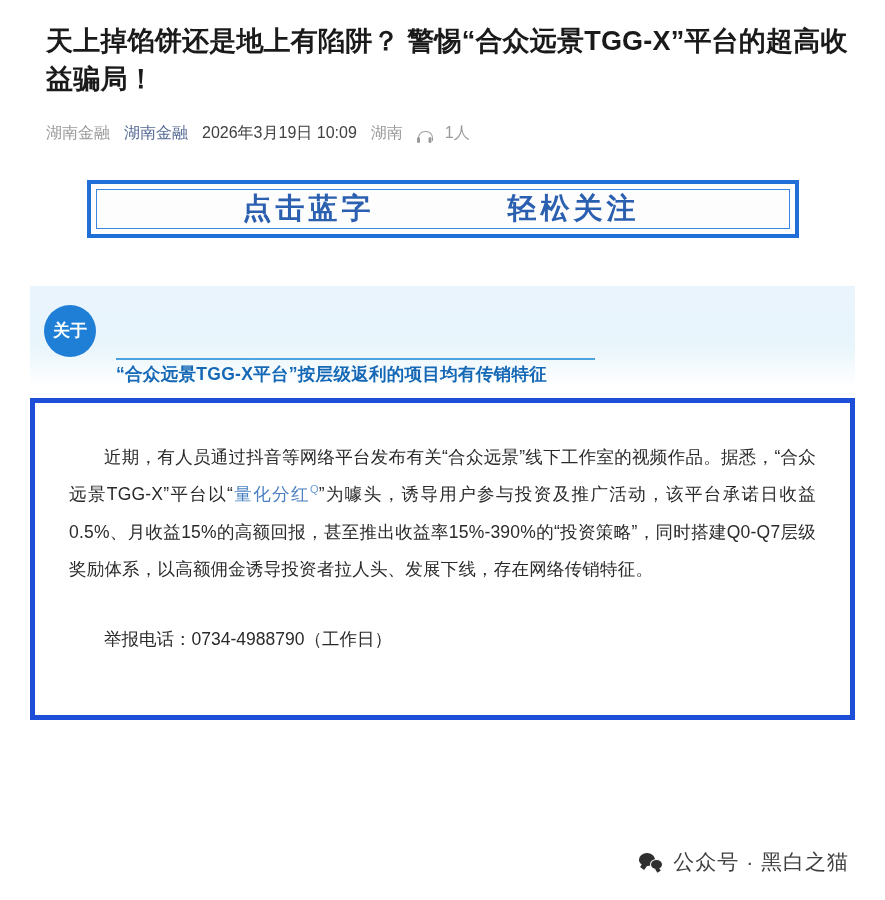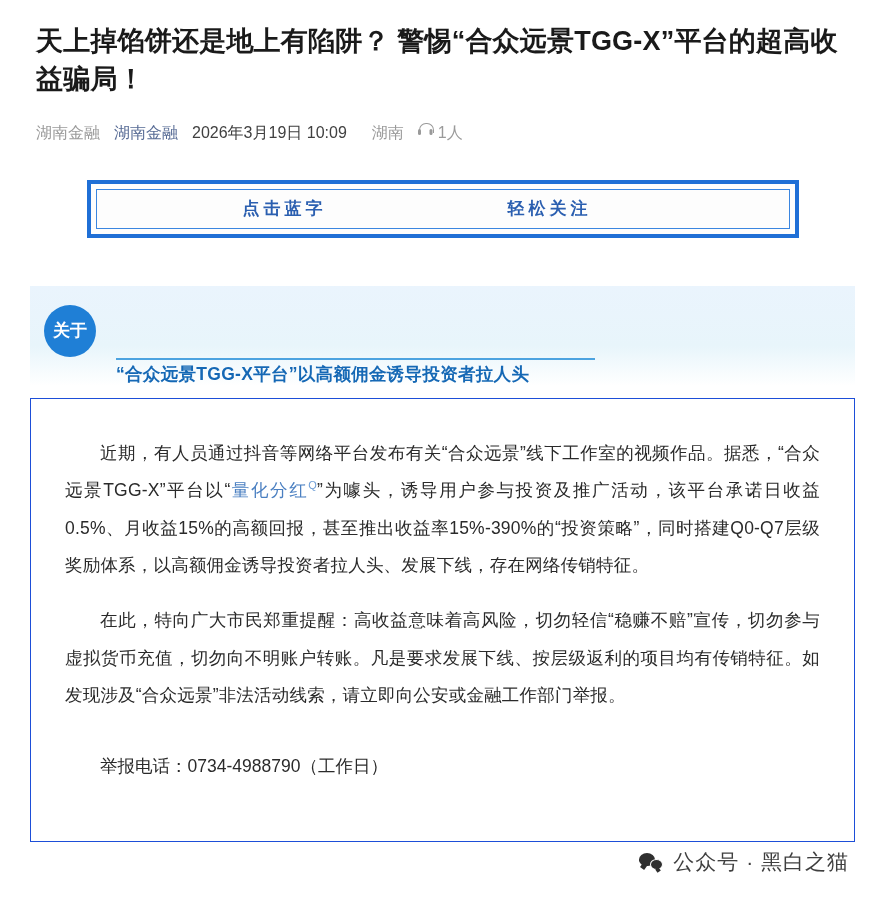--- a/index.html
+++ b/index.html
@@ -11,46 +11,46 @@
     font-family: "Liberation Sans", sans-serif;
   }
   .page {
     width: 885px;
     min-height: 900px;
     background: #ffffff;
     position: relative;
     overflow: hidden;
   }
   .article-header {
-    padding: 22px 30px 0 36px;
+    padding: 22px 30px 0 46px;
   }
   .article-title {
     font-size: 27px;
     line-height: 1.42;
     font-weight: bold;
     color: #1a1a1a;
     letter-spacing: 0.2px;
     margin: 0;
   }
   .meta-row {
     margin-top: 24px;
     display: flex;
     align-items: center;
     gap: 14px;
     font-size: 16px;
     color: #9a9a9a;
   }
   .meta-account { color: #9a9a9a; }
   .meta-link { color: #576b95; }
   .meta-date { color: #404040; }
-  .meta-loc { color: #9a9a9a; margin-left: 11px; }
+  .meta-loc { color: #9a9a9a; }
   .meta-listen {
     display: inline-flex;
-    align-items: flex-start;
-    gap: 5px;
+    align-items: flex-end;
+    gap: 13px;
     color: #9a9a9a;
   }
   .headphone-icon {
     display: inline-block;
     width: 15px;
     height: 13px;
     position: relative;
   }
   .headphone-icon::before {
     content: "";
@@ -90,21 +90,21 @@
     position: absolute;
     left: 5px; right: 5px; top: 5px; bottom: 5px;
     border: 1px solid #3b86e0;
     display: flex;
     align-items: center;
   }
   .banner-text {
     position: absolute;
     font-family: "Liberation Serif", serif;
     font-weight: bold;
-    font-size: 17px;
+    font-size: 29px;
     color: #2b5fb0;
     letter-spacing: 4px;
     white-space: nowrap;
   }
   .banner-left { left: 152px; }
   .banner-right { left: 417px; }
 
   
   .notice {
     margin-top: 48px;
@@ -143,21 +143,21 @@
     left: 86px;
     right: 260px;
     bottom: 26px;
     height: 2px;
     background: #4da3e0;
   }
 
   
   .body-card {
     margin-top: 12px;
-    border: 1px solid #1d4ed8;
+    border: 5px solid #1d4ed8;
     background: #ffffff;
     padding: 36px 34px 40px 34px;
   }
   .para {
     font-size: 17.5px;
     line-height: 2.14;
     color: #2a2a2a;
     text-align: justify;
     margin: 0 0 18px 0;
     text-indent: 2em;
@@ -254,28 +254,27 @@
   <div class="content">
 
     <div class="banner">
       <div class="banner-inner"></div>
       <span class="banner-text banner-left">点击蓝字</span>
       <span class="banner-text banner-right">轻松关注</span>
     </div>
 
     <div class="notice">
       <div class="notice-badge">关于</div>
-      <div class="notice-title">“合众远景TGG-X平台”以高额佣金诱导投资者拉人头</div>
+      <div class="notice-title">“合众远景TGG-X平台”按层级返利的项目均有传销特征</div>
       <div class="notice-underline"></div>
     </div>
 
     <div class="body-card">
       <p class="para"><span>近期，有人员通过抖音等网络平台发布有关“合众远景”线下工作室的视频作品。据悉，“合众远景TGG-X”平台以“</span><span class="kw">量化分红</span><span class="kw-mark">Q</span><span>”为噱头，诱导用户参与投资及推广活动，该平台承诺日收益0.5%、月收益15%的高额回报，甚至推出收益率15%-390%的“投资策略”，同时搭建Q0-Q7层级奖励体系，以高额佣金诱导投资者拉人头、发展下线，存在网络传销特征。</span></p>
 
-      <p class="para">在此，特向广大市民郑重提醒：高收益意味着高风险，切勿轻信“稳赚不赔”宣传，切勿参与虚拟货币充值，切勿向不明账户转账。凡是要求发展下线、按层级返利的项目均有传销特征。如发现涉及“合众远景”非法活动线索，请立即向公安或金融工作部门举报。</p>
 
       <p class="phone-para">举报电话：0734-4988790（工作日）</p>
     </div>
 
   </div>
 
   <div class="footer">
     <span class="wechat-icon">
       <span class="b1"></span>
         <span class="b2"></span>

